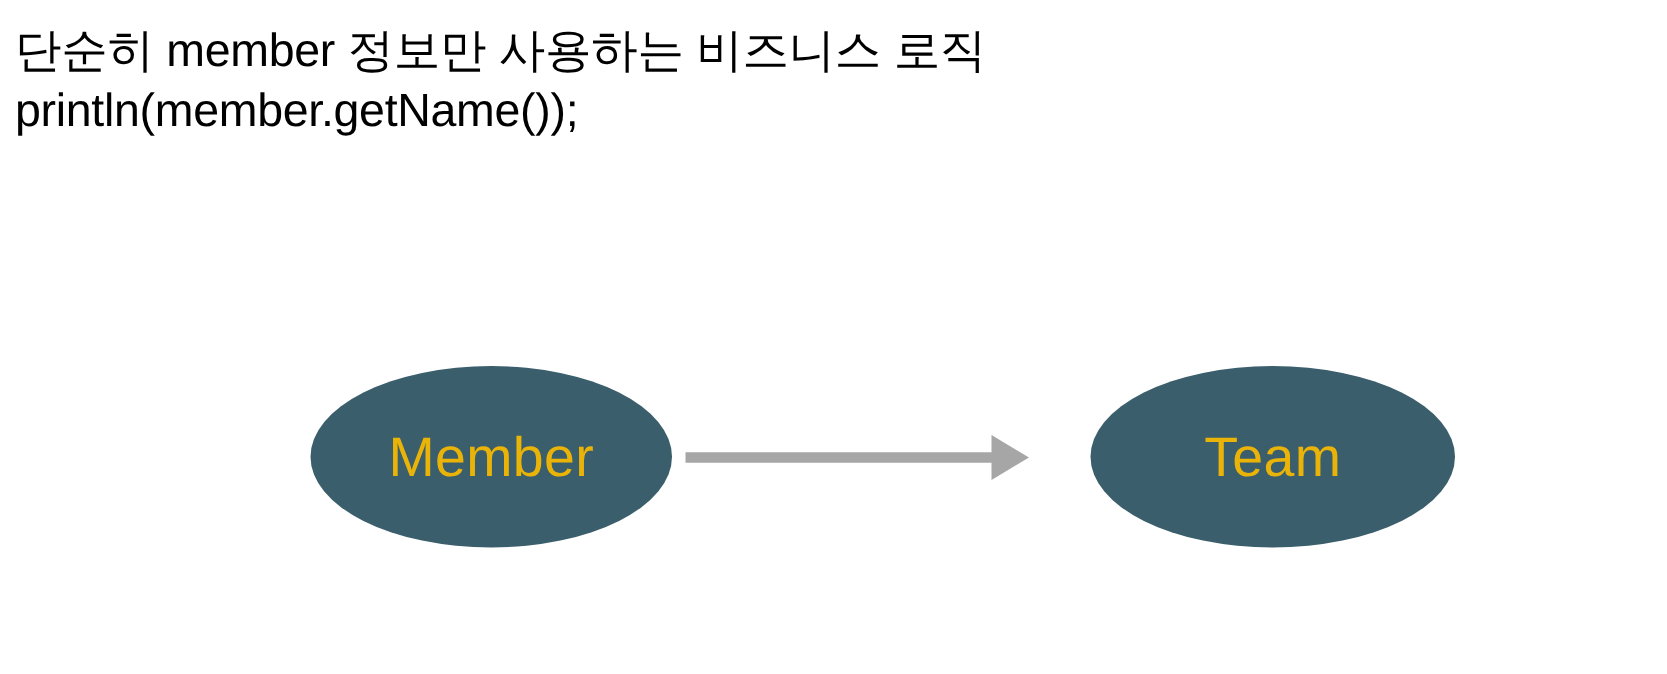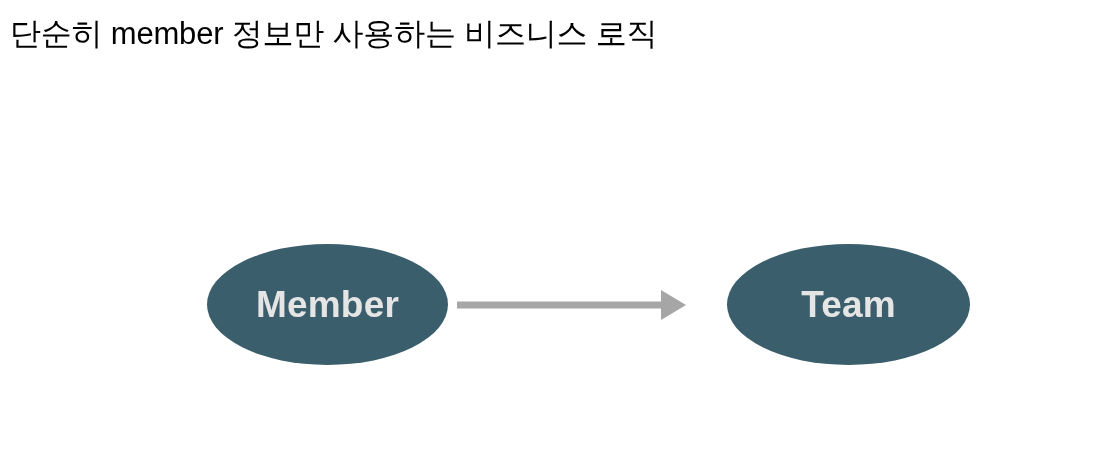--- a/index.html
+++ b/index.html
@@ -49,22 +49,22 @@
     position: absolute;
     border-radius: 50%;
     display: flex;
     align-items: center;
     justify-content: center;
     box-sizing: border-box;
   }
   .node-label {
     font-family: "Liberation Sans", sans-serif;
     font-size: 37px;
-    font-weight: 700;
-    color: #e5e5e5;
+    font-weight: 400;
+    color: #eab308;
     line-height: 1;
     white-space: nowrap;
     letter-spacing: 0.2px;
   }
 
   #node-member {
     left: 207px;
     top: 244px;
     width: 241px;
     height: 121px;
@@ -88,20 +88,21 @@
     display: block;
   }
 </style>
 </head>
 <body>
 
 <div id="canvas">
 
   <div class="caption">
     <div class="caption-line">단순히 member 정보만 사용하는 비즈니스 로직</div>
+    <div class="caption-line">println(member.getName());</div>
   </div>
 
   <div class="diagram">
 
     <div class="edge-layer">
       <svg width="1111" height="449" viewBox="0 0 1111 449" xmlns="http://www.w3.org/2000/svg">
         <g>
 
           <rect x="457" y="301.5" width="206" height="7" fill="#a6a6a6"></rect>
 

